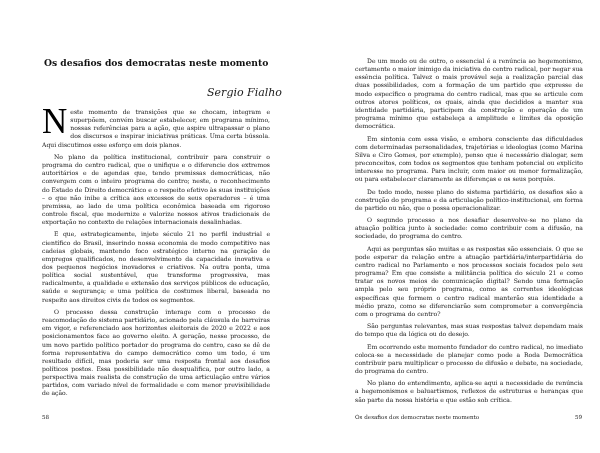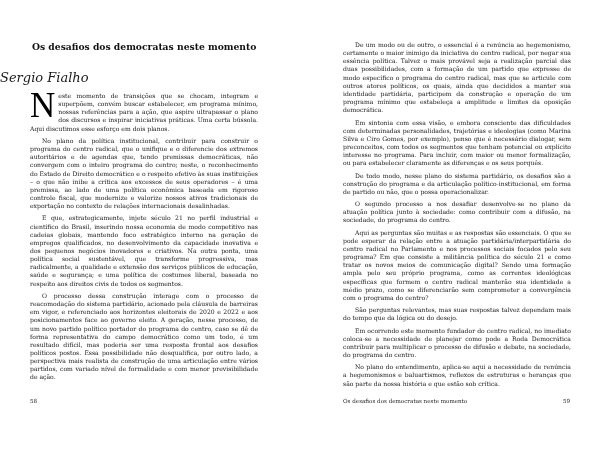--- a/index.html
+++ b/index.html
@@ -1,24 +1,24 @@
 <!DOCTYPE html>
 <html><head>
   <meta charset="utf-8">
   <style>
     html, body { margin: 0; padding: 0; background: #ffffff; }
     body { width: 600px; height: 453px; position: relative; overflow: hidden; font-family: "DejaVu Serif", serif; color: #1a1a1a; }
-    .page { position: absolute; top: 0; height: 436px; }
+    .page { position: absolute; top: 16px; height: 436px; margin-left: 12px; }
     .page.left { left: 0; width: 300px; }
     .page.right { left: 300px; width: 300px; }
     .col { position: absolute; font-size: 6.1px; line-height: 8.15px; text-align: justify; }
     .page.left .col { left: 30px; width: 228px; top: 92px; }
     .page.right .col { left: 43px; width: 228px; top: 41px; }
     .title { position: absolute; left: 32px; top: 41px; width: 240px; font-family: "DejaVu Serif", serif; font-weight: bold; font-size: 9.2px; color: #111; white-space: nowrap; }
-    .author { position: absolute; left: 0; top: 70px; width: 270px; text-align: left; font-style: italic; font-size: 13px; box-sizing: border-box; }
+    .author { position: absolute; left: 0; top: 70px; width: 270px; text-align: right; font-style: italic; font-size: 11px; box-sizing: border-box; }
     p { margin: 0 0 4.1px 0; text-indent: 12px; }
     p.first { text-indent: 0; }
     .dropcap { float: left; font-family: "Liberation Serif", serif; font-size: 35px; line-height: 26px; margin: 1px 3px 0 0; color: #000; }
     .folio { position: absolute; top: 398px; font-size: 5.6px; color: #222; }
     .page.left .folio { left: 30px; }
     .page.right .folio.running { left: 43px; }
     .page.right .folio.num { left: 263px; }
   </style>
 </head>
 <body>

